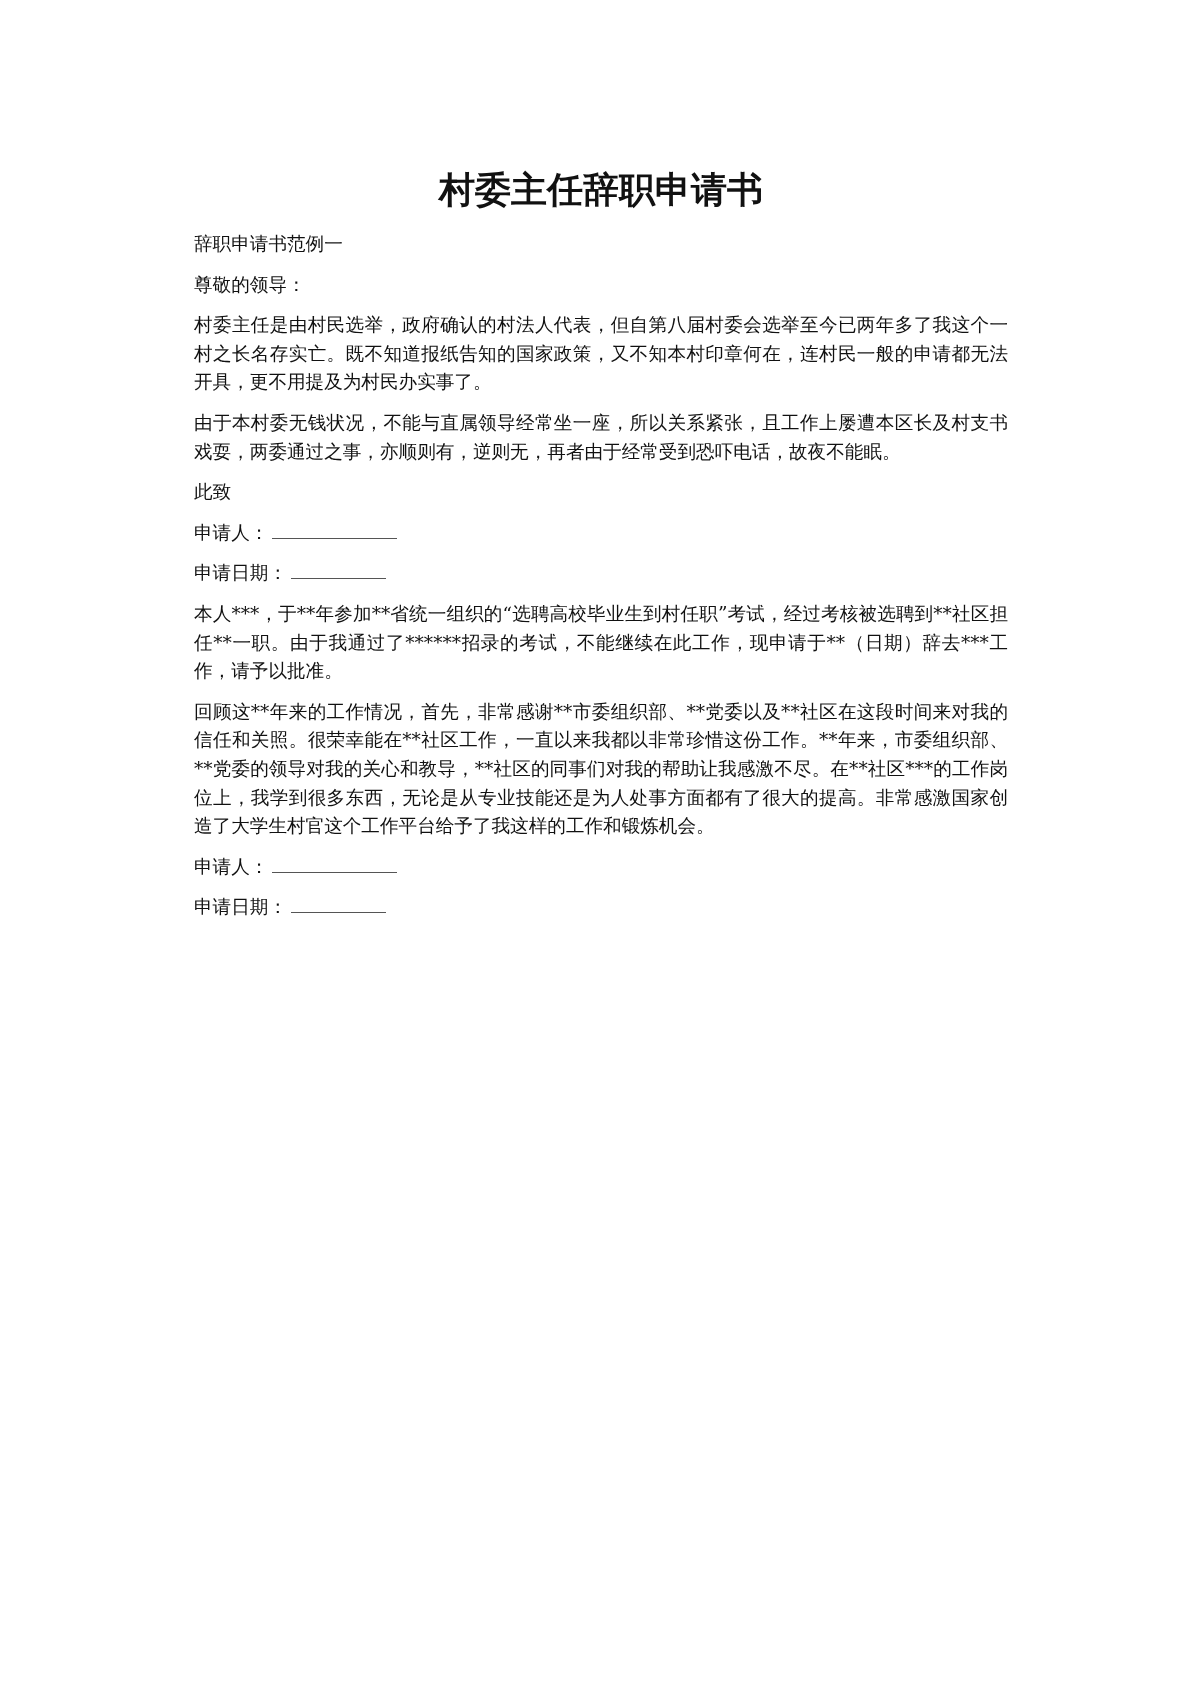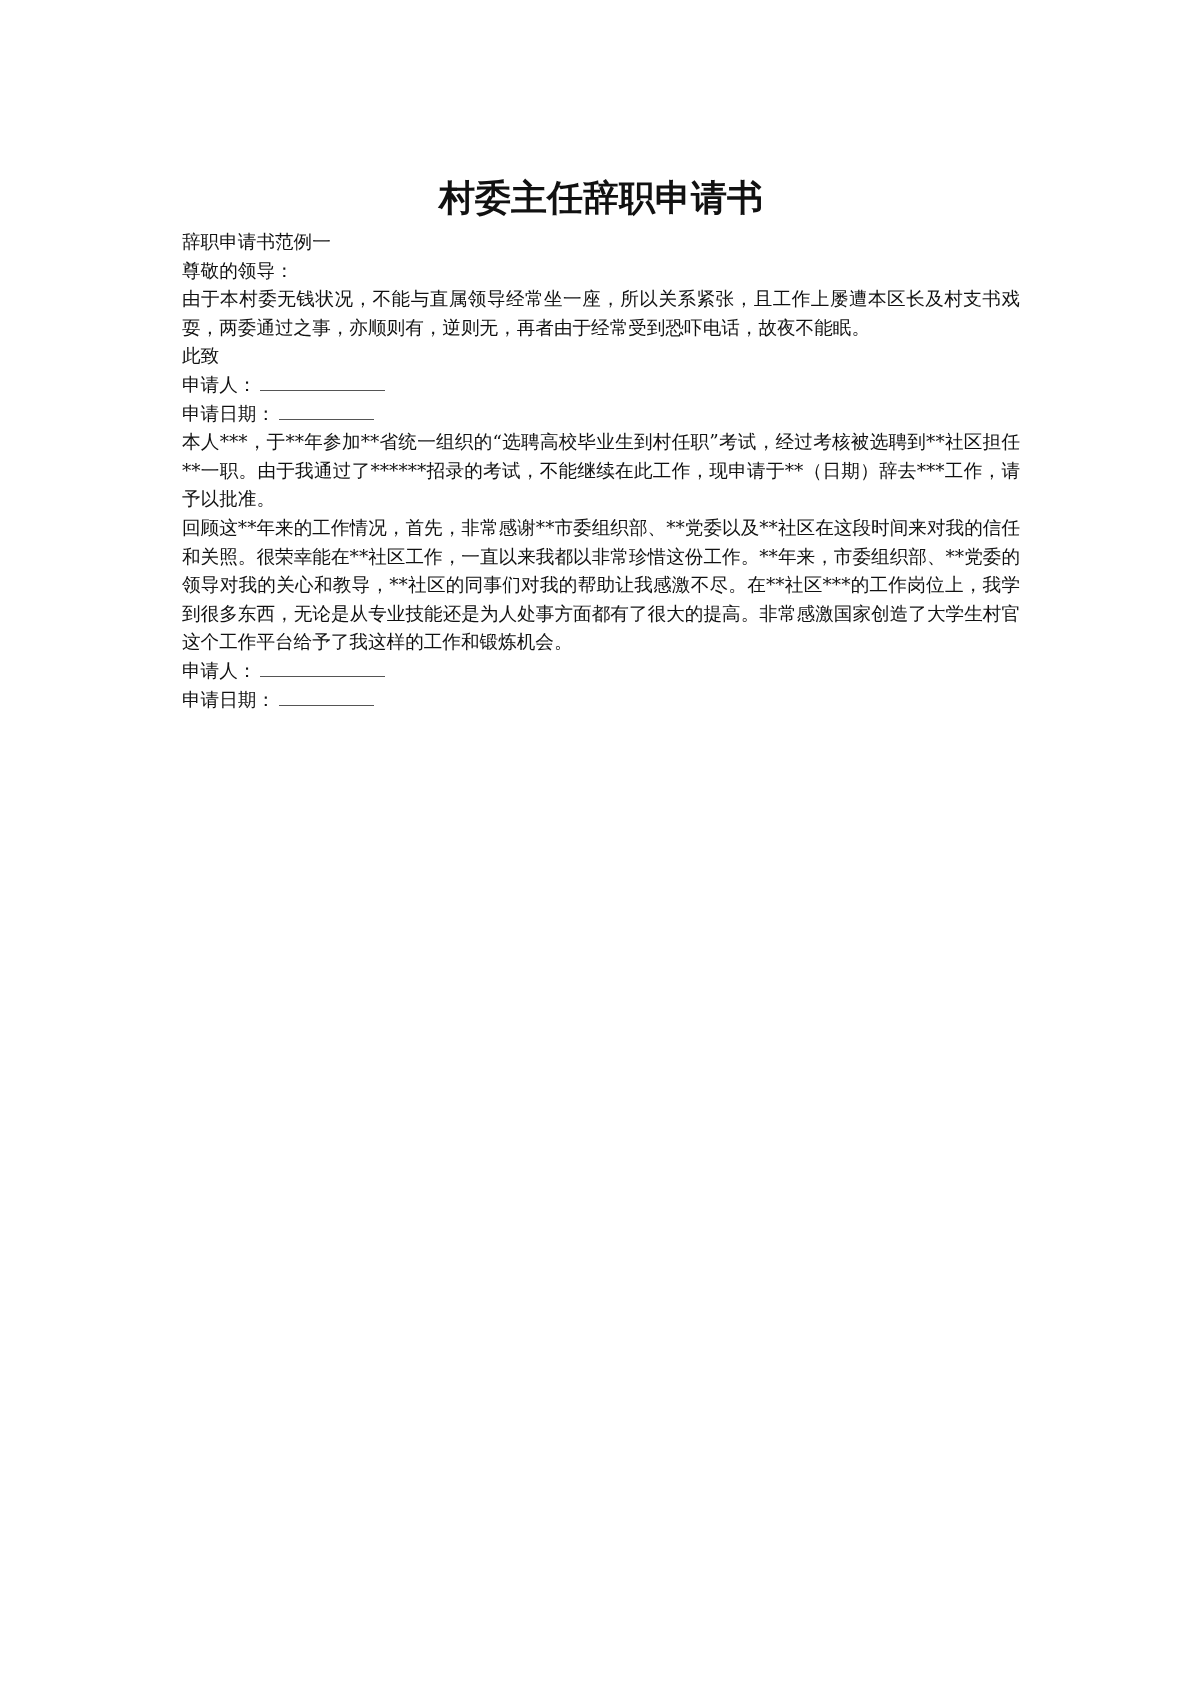--- a/index.html
+++ b/index.html
@@ -1,34 +1,35 @@
 <!DOCTYPE html>
 <html><head>
 <meta charset="utf-8">
 <style>
   html, body { margin: 0; padding: 0; background: #ffffff; }
   body { width: 1190px; height: 1683px; position: relative; overflow: hidden;
          font-family: "DejaVu Serif", "Liberation Serif", serif; color: #111; }
   .page { position: absolute; left: 182px; top: 162px; width: 838px; }
   .title { text-align: center; font-family: "DejaVu Sans", "Liberation Sans", sans-serif;
-           font-weight: bold; font-size: 36px; line-height: 56px; margin: 8px 0 2px 0; letter-spacing: 0px; }
-  .line { font-size: 18.6px; line-height: 28.6px; margin: 0; text-align: justify; text-align-last: left; }
+           font-weight: bold; font-size: 36px; line-height: 56px; margin: 0 0 2px 0; letter-spacing: 0px; }
+  .line { font-size: 18.6px; line-height: 28.6px; margin: 12px; text-align: justify; text-align-last: left; }
   .blank { display: inline-block; border-bottom: 1px solid #555; height: 18px; vertical-align: baseline; margin-left: 4px; }
   .b125 { width: 125px; }
   .b95 { width: 95px; }
 </style>
 </head>
 <body>
 
 <div class="page">
   <h1 class="title">村委主任辞职申请书</h1>
 
   <div>
     <p class="line">辞职申请书范例一</p>
     <p class="line">尊敬的领导：</p>
+    <p class="line">村委主任是由村民选举，政府确认的村法人代表，但自第八届村委会选举至今已两年多了我这个一村之长名存实亡。既不知道报纸告知的国家政策，又不知本村印章何在，连村民一般的申请都无法开具，更不用提及为村民办实事了。</p>
     <p class="line">由于本村委无钱状况，不能与直属领导经常坐一座，所以关系紧张，且工作上屡遭本区长及村支书戏耍，两委通过之事，亦顺则有，逆则无，再者由于经常受到恐吓电话，故夜不能眠。</p>
     <p class="line">此致</p>
     <p class="line"><span>申请人：</span><span class="blank b125"></span></p>
     <p class="line"><span>申请日期：</span><span class="blank b95"></span></p>
   </div>
 
   <div>
     <p class="line">本人***，于**年参加**省统一组织的“选聘高校毕业生到村任职”考试，经过考核被选聘到**社区担任**一职。由于我通过了******招录的考试，不能继续在此工作，现申请于**（日期）辞去***工作，请予以批准。</p>
     <p class="line">回顾这**年来的工作情况，首先，非常感谢**市委组织部、**党委以及**社区在这段时间来对我的信任和关照。很荣幸能在**社区工作，一直以来我都以非常珍惜这份工作。**年来，市委组织部、**党委的领导对我的关心和教导，**社区的同事们对我的帮助让我感激不尽。在**社区***的工作岗位上，我学到很多东西，无论是从专业技能还是为人处事方面都有了很大的提高。非常感激国家创造了大学生村官这个工作平台给予了我这样的工作和锻炼机会。</p>
     <p class="line"><span>申请人：</span><span class="blank b125"></span></p>

